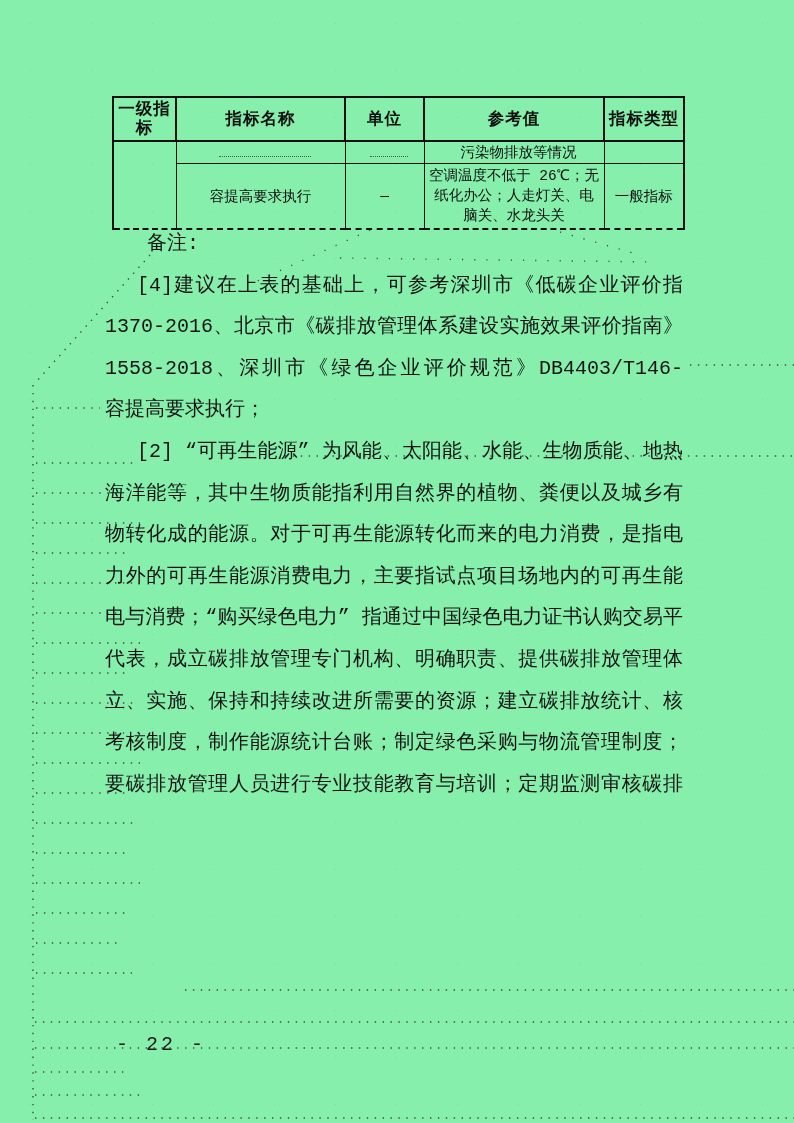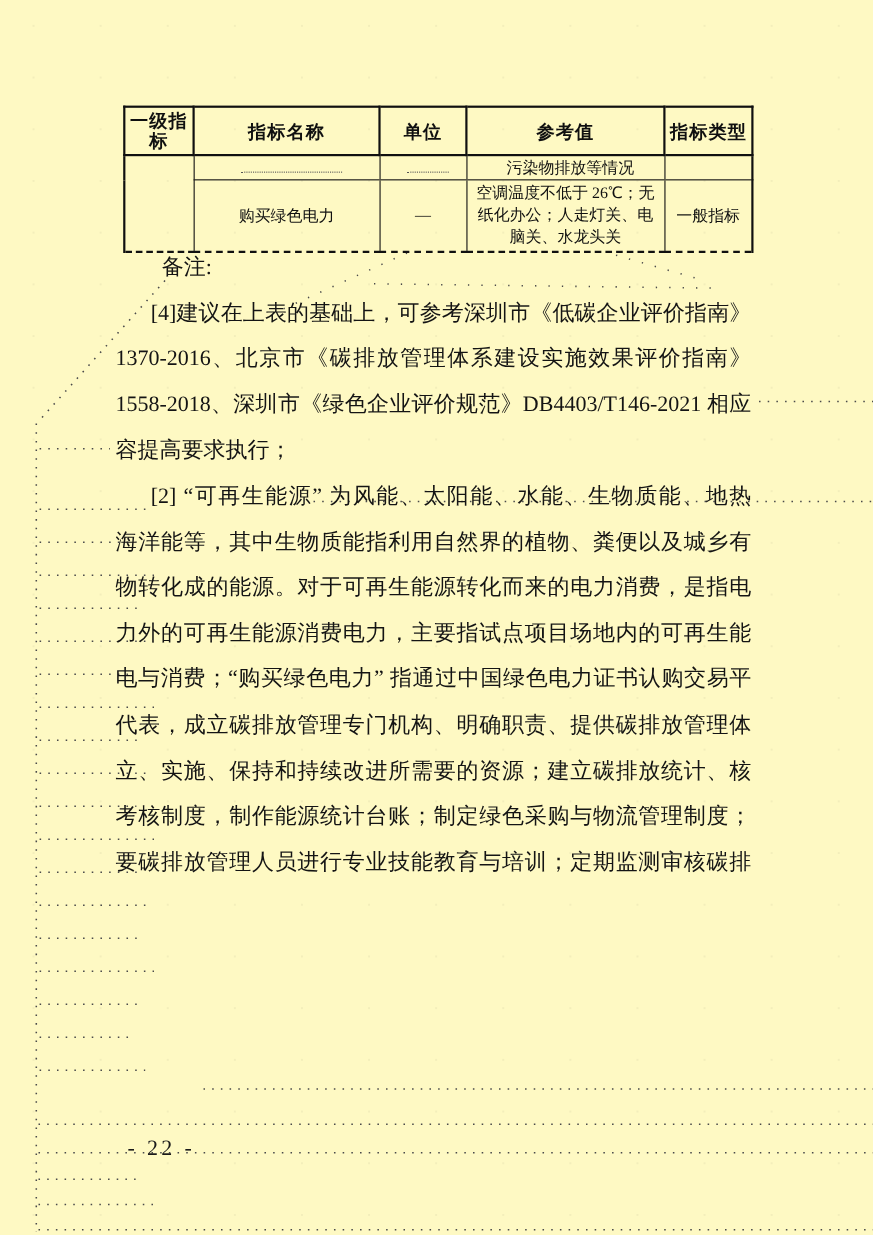--- a/index.html
+++ b/index.html
@@ -1,19 +1,19 @@
 <!DOCTYPE html>
 <html><head>
 <meta charset="utf-8">
 <style>
   html,body{margin:0;padding:0;background:#ffffff;}
   .page{
-    position:relative;width:794px;height:1123px;background:#fef9c3;
+    position:relative;width:794px;height:1123px;background:#86efac;
     overflow:hidden;color:#101010;
-    font-family:Liberation Serif, serif;
+    font-family:Liberation Mono, monospace;
   }
   
   .page::after{
     content:"";position:absolute;inset:0;pointer-events:none;
     background-image:radial-gradient(rgba(0,0,0,0.45) 0.5px, transparent 1px);
     background-size:61px 47px;opacity:.18;
   }
   .noise{position:absolute;left:0;top:0;width:794px;height:1123px;pointer-events:none;}
   .noise line{stroke:#4a4a4a;stroke-width:1.4;stroke-dasharray:1.4 6.5;}
   .noise line.sparse{stroke-dasharray:1.2 11;}
@@ -113,21 +113,21 @@
     </thead>
     <tbody>
       <tr class="r1">
         <td rowspan="2"></td>
         <td><span class="dots w-lg"></span></td>
         <td><span class="dots w-sm"></span></td>
         <td>污染物排放等情况</td>
         <td></td>
       </tr>
       <tr class="r2">
-        <td>购买绿色电力</td>
+        <td>容提高要求执行</td>
         <td>—</td>
         <td class="ref-cell">空调温度不低于 26℃；无纸化办公；人走灯关、电脑关、水龙头关</td>
         <td>一般指标</td>
       </tr>
     </tbody>
   </table>
 
   <div class="notes">
     <div class="nline indent-lg">备注:</div>
     <div class="nline indent-sm just">[4]建议在上表的基础上，可参考深圳市《低碳企业评价指南》</div>

